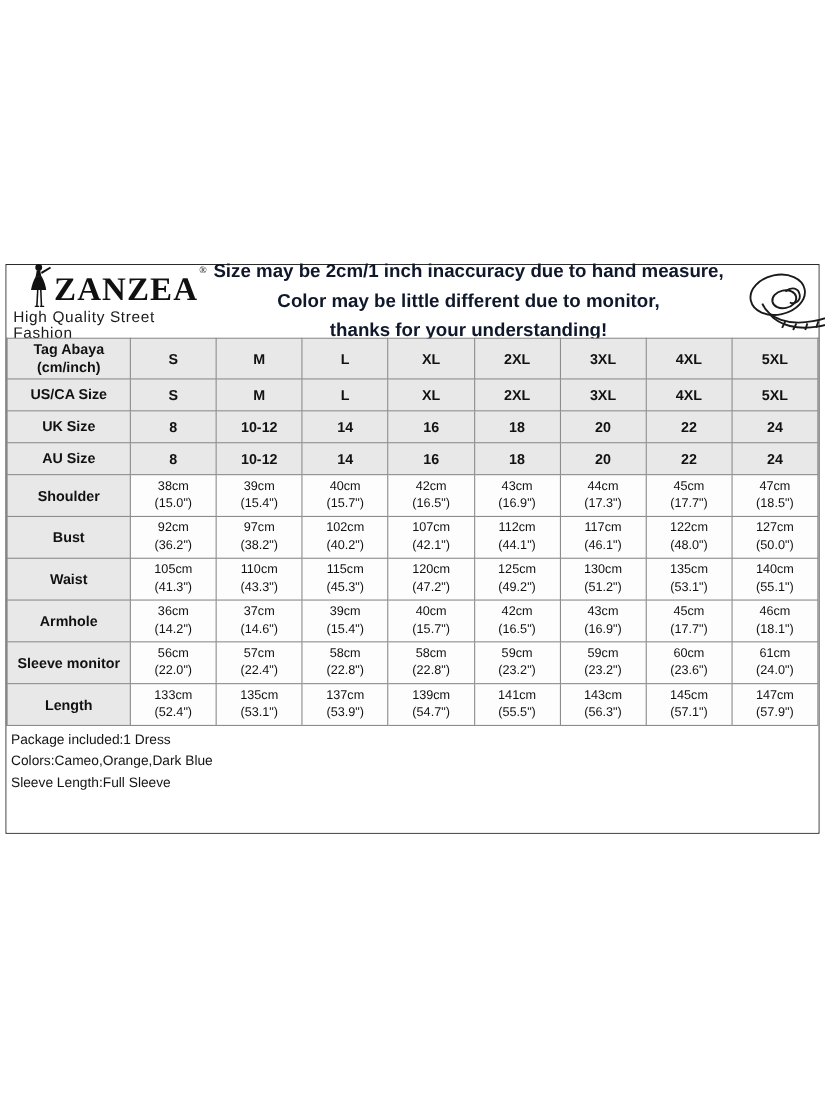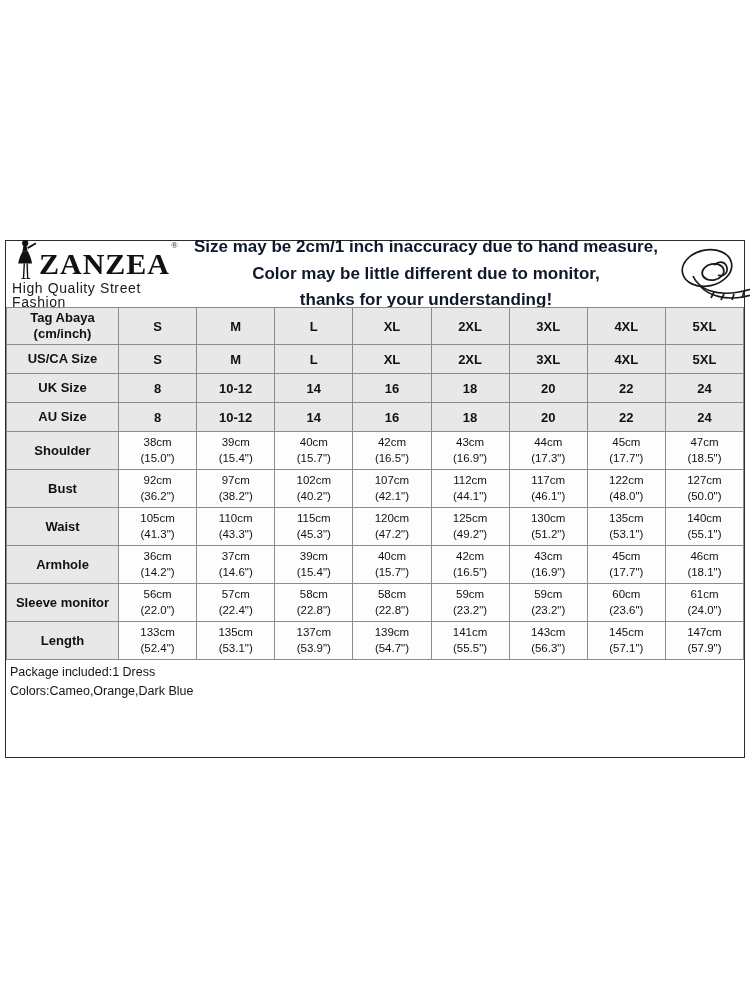--- a/index.html
+++ b/index.html
@@ -42,21 +42,21 @@
     flex: 0 0 182px;
     display: flex;
     align-items: center;
     justify-content: center;
     padding-left: 6px;
     box-sizing: border-box;
   }
   .logo-wrap {
     display: flex;
     flex-direction: column;
-    align-items: flex-start;
+    align-items: flex-end;
     line-height: 1;
   }
   .logo-top {
     display: flex;
     align-items: flex-end;
   }
   .logo-figure { display:block; }
   .logo-word {
     font-family: "Liberation Serif", serif;
     font-size: 30px;
@@ -499,15 +499,16 @@
             <span class="val-cm">147cm</span>
             <span class="val-in">(57.9")</span>
           </td>
       </tr>
     </tbody>
   </table>
 
   <div class="desc">
     <div class="desc-line">Package included:1 Dress</div>
     <div class="desc-line">Colors:Cameo,Orange,Dark Blue</div>
+    <div class="desc-line">Sleeve Length:Full Sleeve</div>
   </div>
 
 </div>
 
 </body></html>

